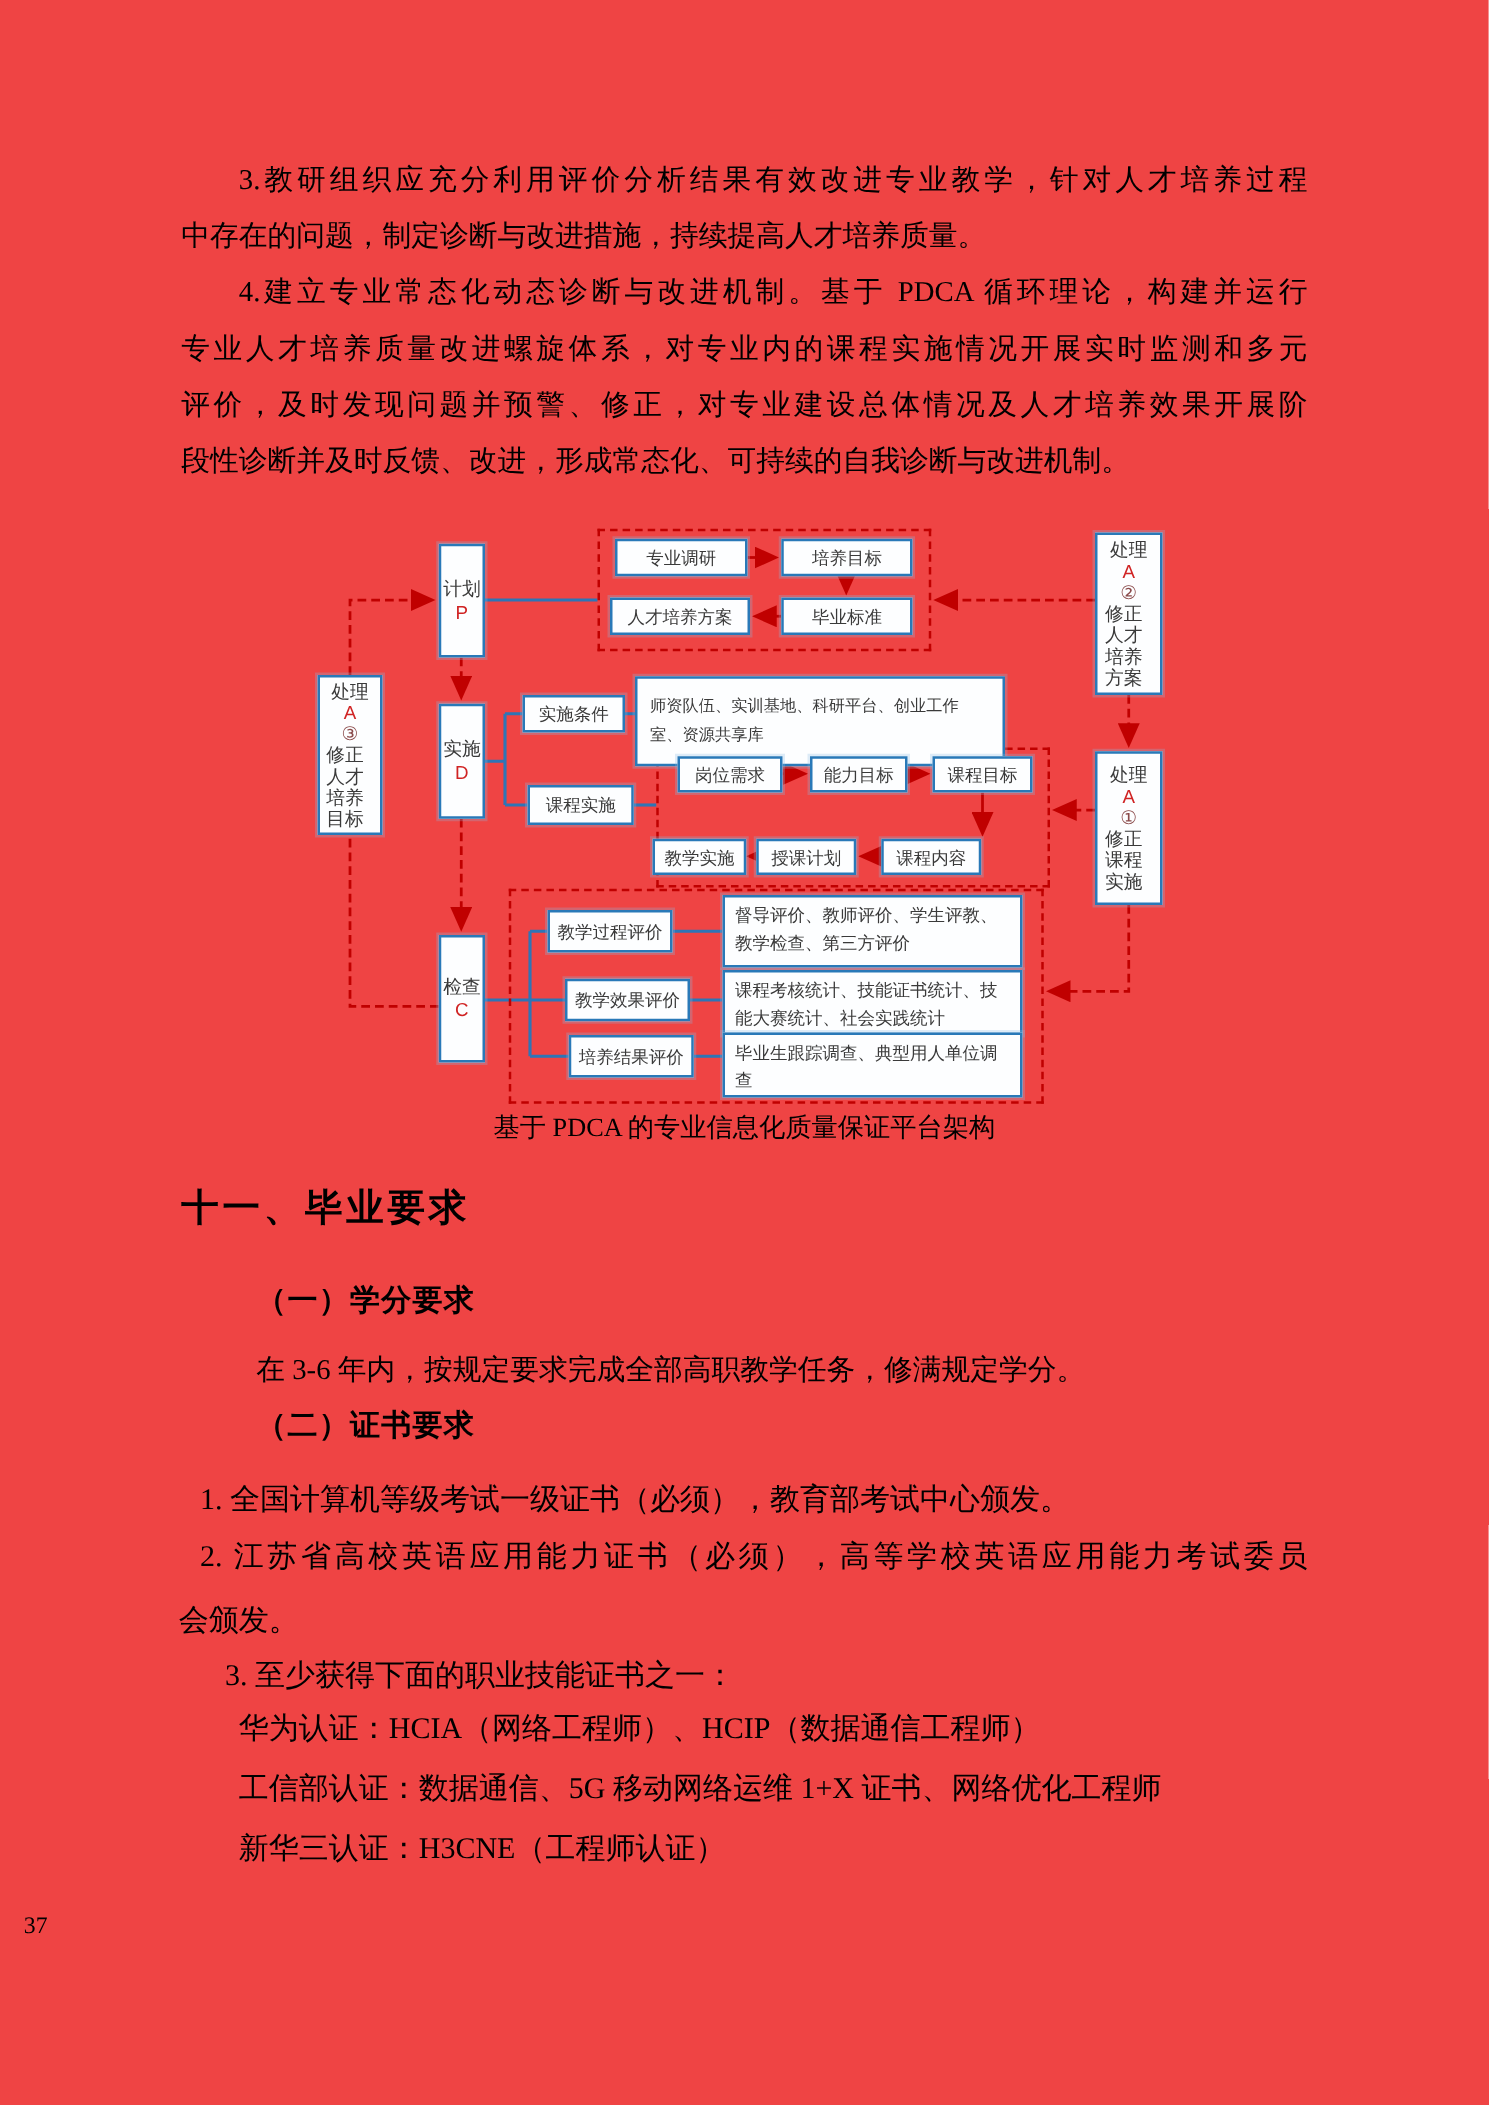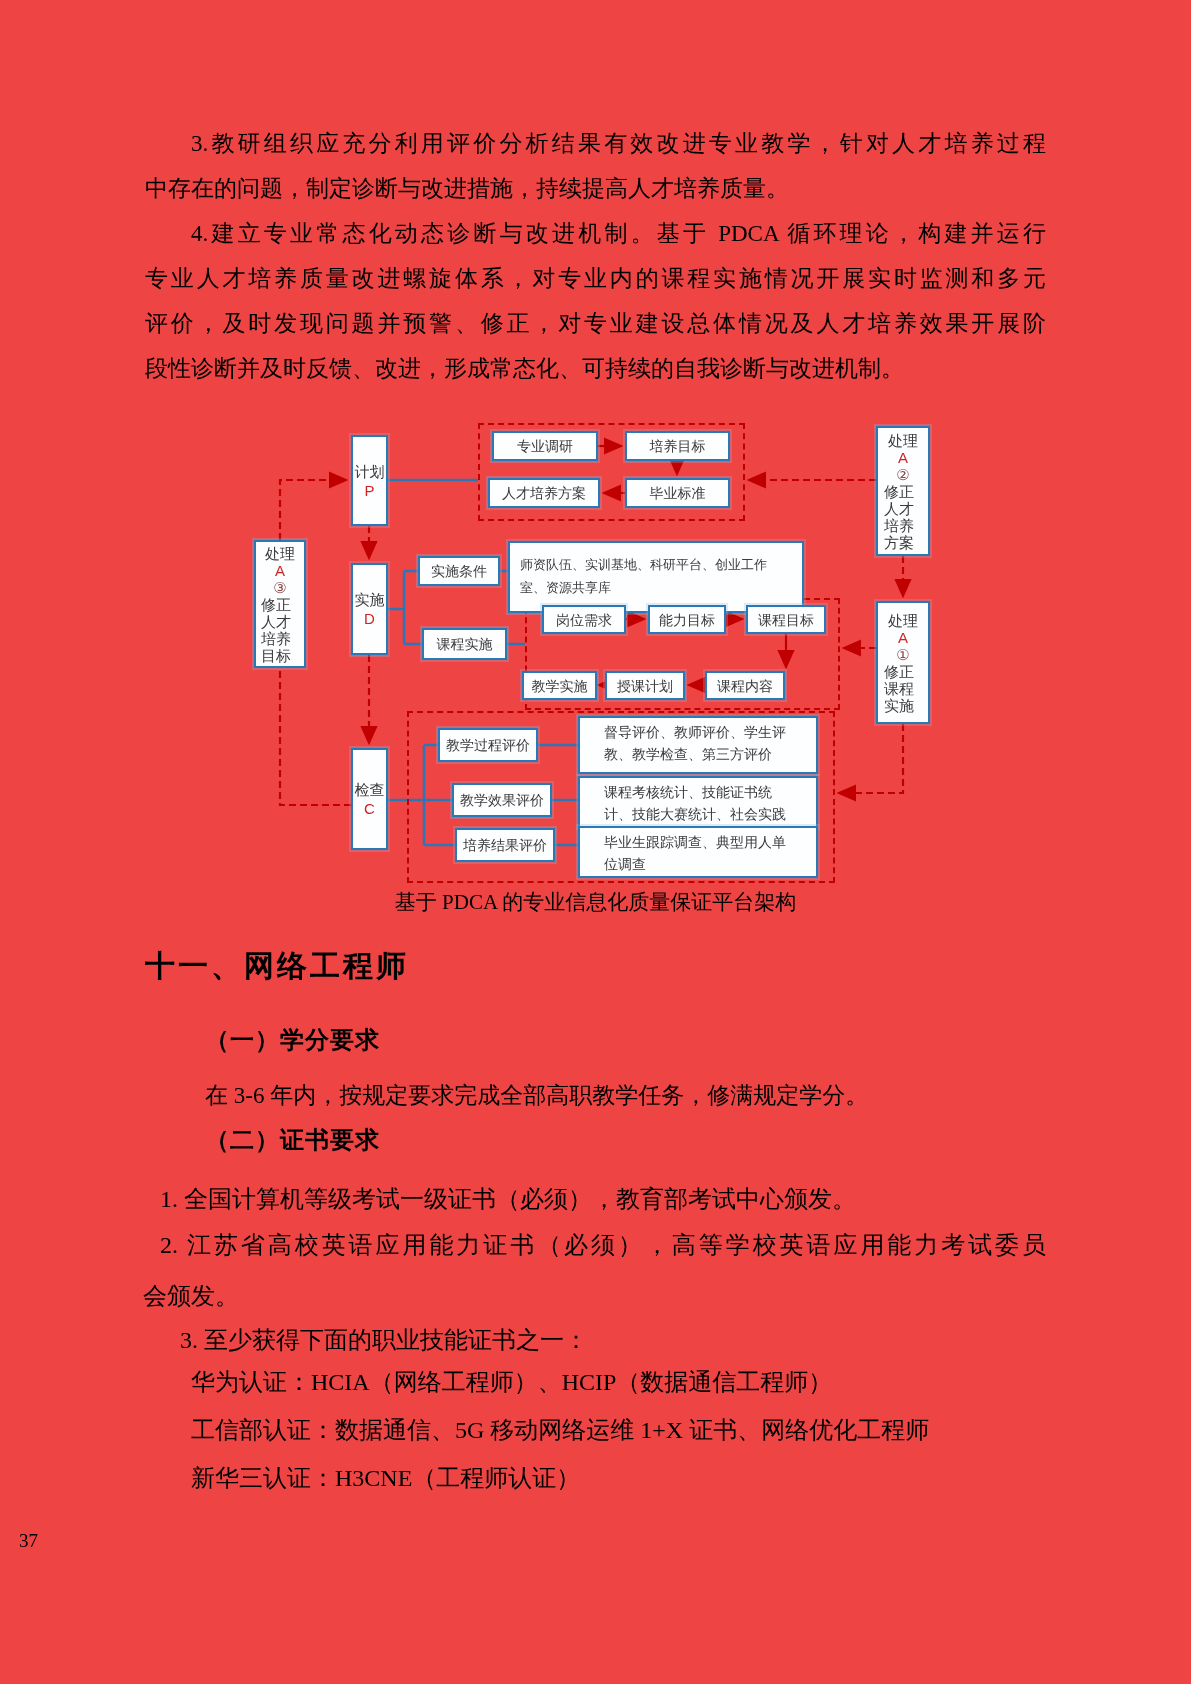--- a/index.html
+++ b/index.html
@@ -26,21 +26,21 @@
         box-sizing:border-box;display:flex;align-items:center;justify-content:center;
         box-shadow:0 0 0 2px rgba(140,185,225,.28);}
   .small{font-size:14px;line-height:16px;}
   .vert{flex-direction:column;font-size:15px;line-height:17px;}
   .vert span{display:block;}
   .pdca{font-size:15px;line-height:19px;}
   .red{color:#d02424;}
   .cnum{color:#8a4a4a;}
   .dash{position:absolute;border:2px dashed #c00000;box-sizing:border-box;}
   .detail{font-size:14px;line-height:1.55;justify-content:flex-start;align-items:flex-start;
-          text-align:left;padding:4px 24px;}
+          text-align:left;padding:4px 8px;}
   .wrapbox{font-size:13px;line-height:1.75;justify-content:flex-start;align-items:center;
            text-align:left;padding:2px 10px;}
 </style>
 </head>
 <body>
 
 <div class="page">
 
   <div class="bodyblock" style="top:121px">
     <div class="jl indent">3.教研组织应充分利用评价分析结果有效改进专业教学，针对人才培养过程</div>
@@ -149,21 +149,21 @@
     <div class="dbox small" style="left:298px;top:330px;width:100px;height:34px">教学过程评价</div>
     <div class="dbox detail" style="left:438px;top:318px;width:240px;height:58px">督导评价、教师评价、学生评教、教学检查、第三方评价</div>
     <div class="dbox small" style="left:312px;top:385px;width:100px;height:34px">教学效果评价</div>
     <div class="dbox detail" style="left:438px;top:378px;width:240px;height:52px">课程考核统计、技能证书统计、技能大赛统计、社会实践统计</div>
     <div class="dbox small" style="left:315px;top:430px;width:100px;height:34px">培养结果评价</div>
     <div class="dbox detail" style="left:438px;top:428px;width:240px;height:52px">毕业生跟踪调查、典型用人单位调查</div>
   </div>
 
   <div class="caption">基于 PDCA 的专业信息化质量保证平台架构</div>
 
-  <div class="h1">十一、网络工程师</div>
+  <div class="h1">十一、毕业要求</div>
   <div class="h2" style="top:1024px">（一）学分要求</div>
   <div class="plain" style="left:205px;top:1080px">在 3-6 年内，按规定要求完成全部高职教学任务，修满规定学分。</div>
   <div class="h2" style="top:1124px">（二）证书要求</div>
 
   <div class="item" style="left:160px;top:1183px">1. 全国计算机等级考试一级证书（必须），教育部考试中心颁发。</div>
   <div class="item-just" style="left:160px;top:1229px">2. 江苏省高校英语应用能力证书（必须），高等学校英语应用能力考试委员</div>
   <div class="item" style="left:143px;top:1280px">会颁发。</div>
   <div class="item" style="left:180px;top:1324px">3. 至少获得下面的职业技能证书之一：</div>
   <div class="item" style="left:191px;top:1366px">华为认证：HCIA（网络工程师）、HCIP（数据通信工程师）</div>
   <div class="item" style="left:191px;top:1414px">工信部认证：数据通信、5G 移动网络运维 1+X 证书、网络优化工程师</div>

